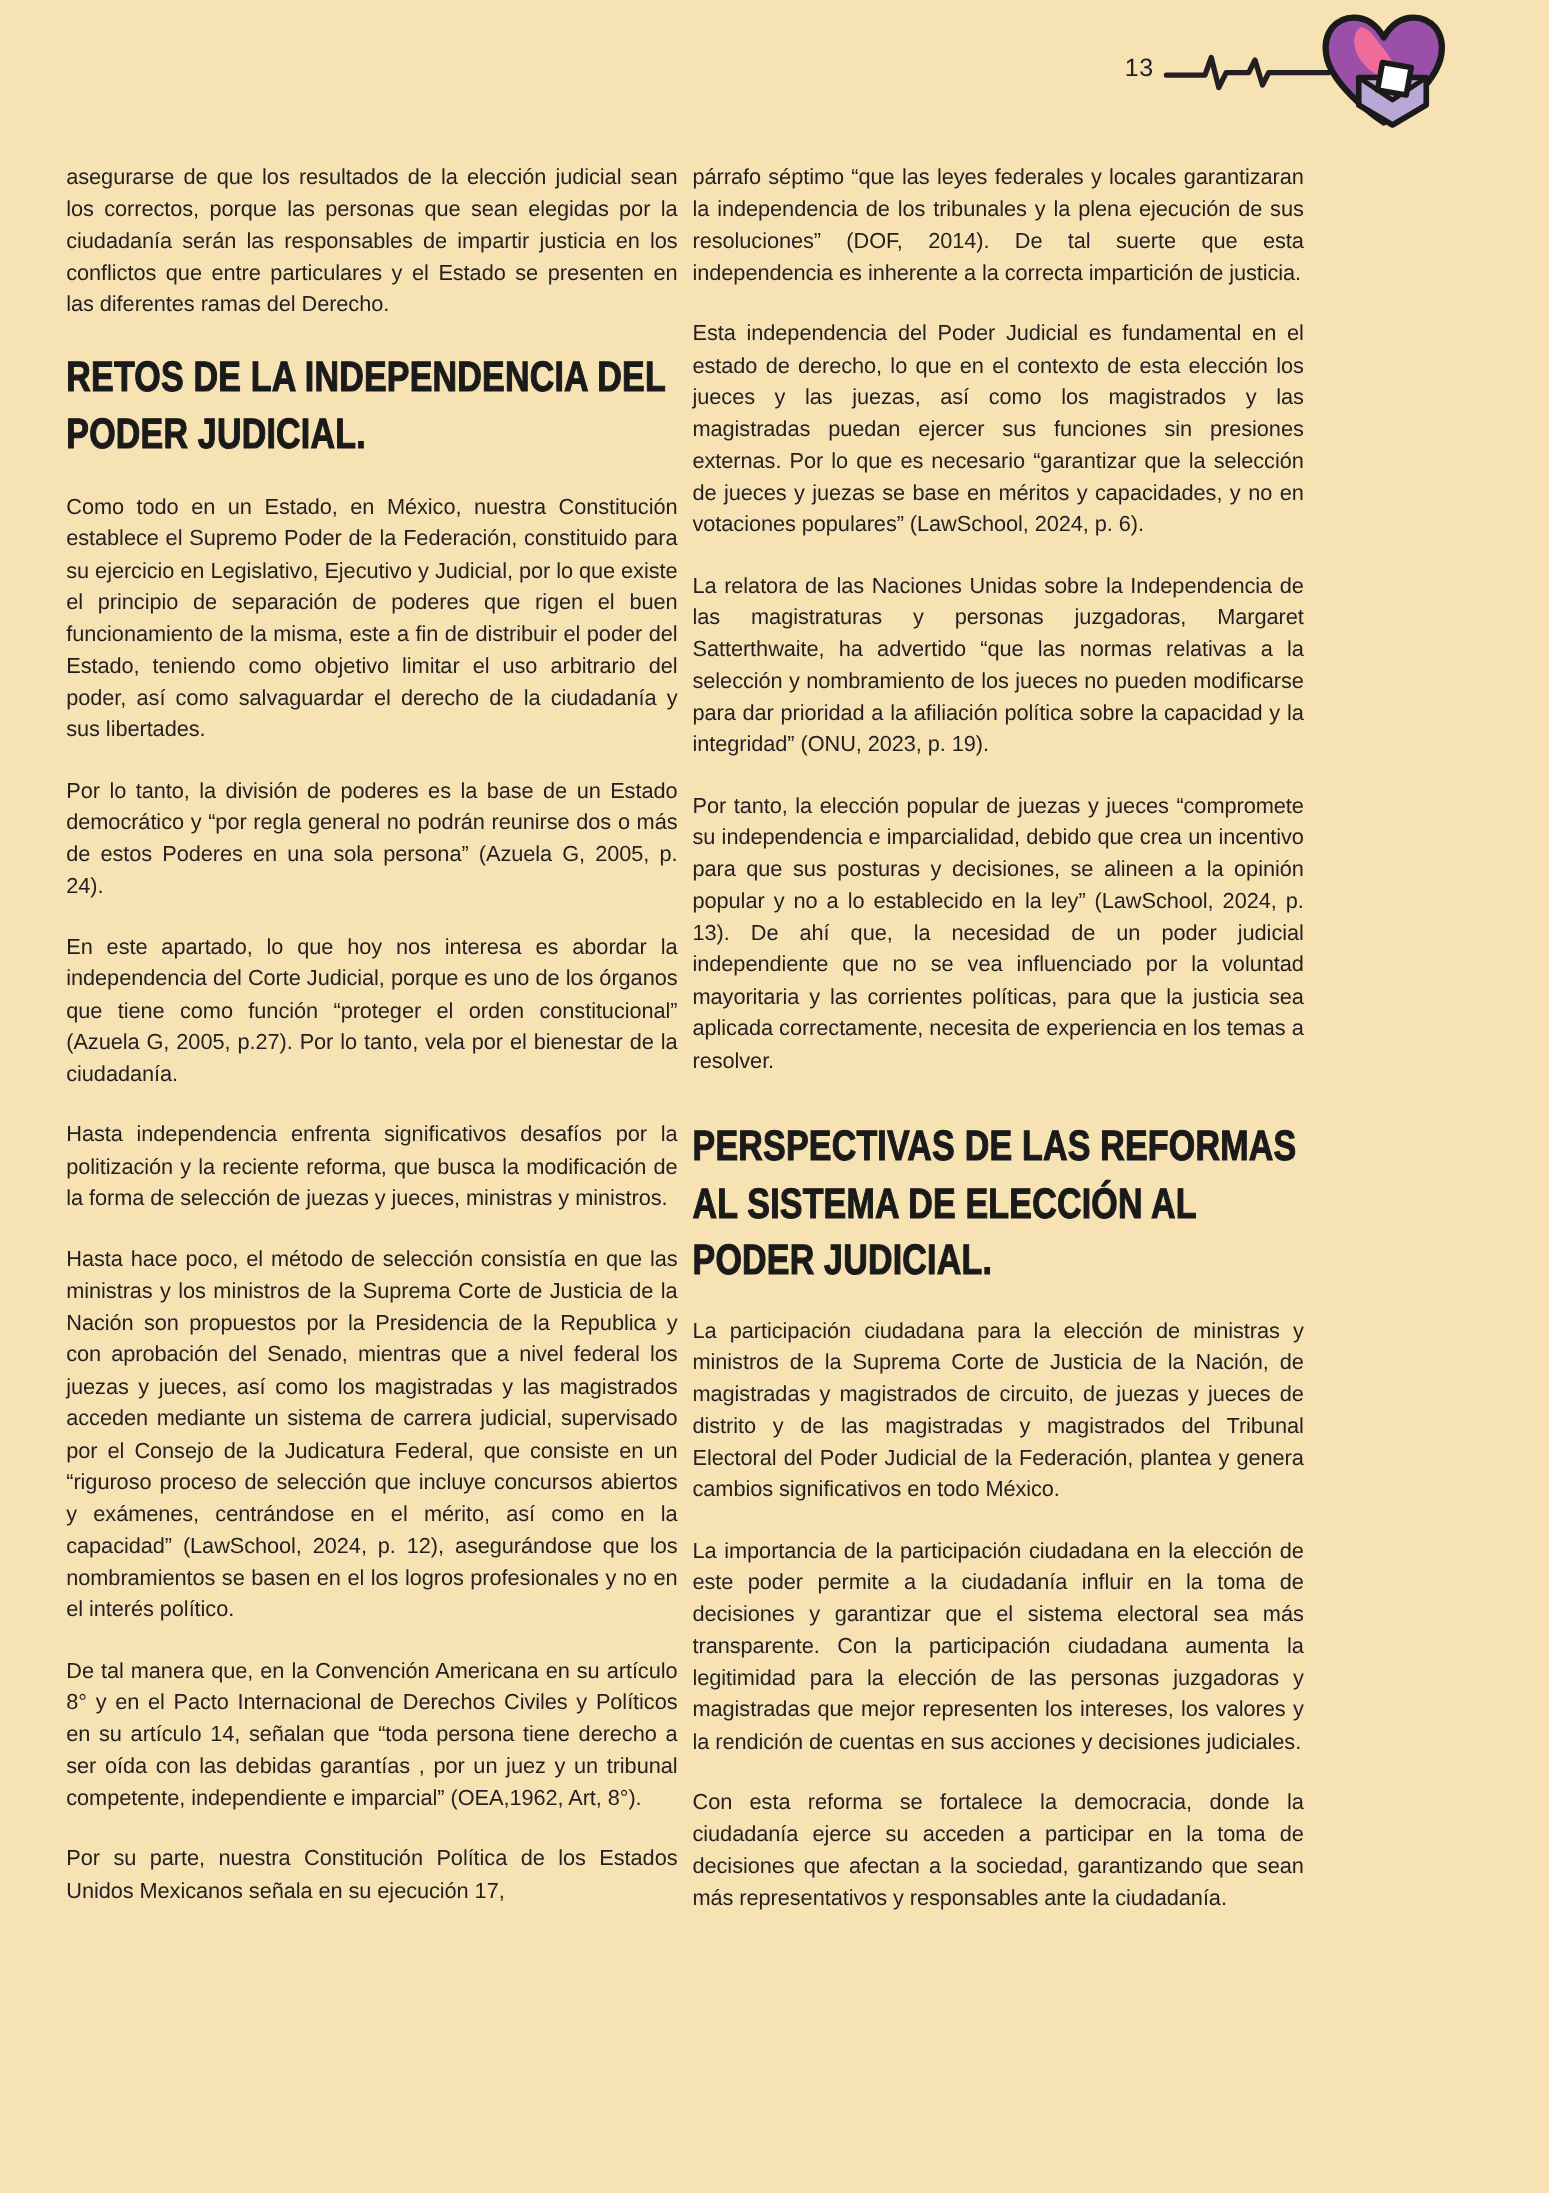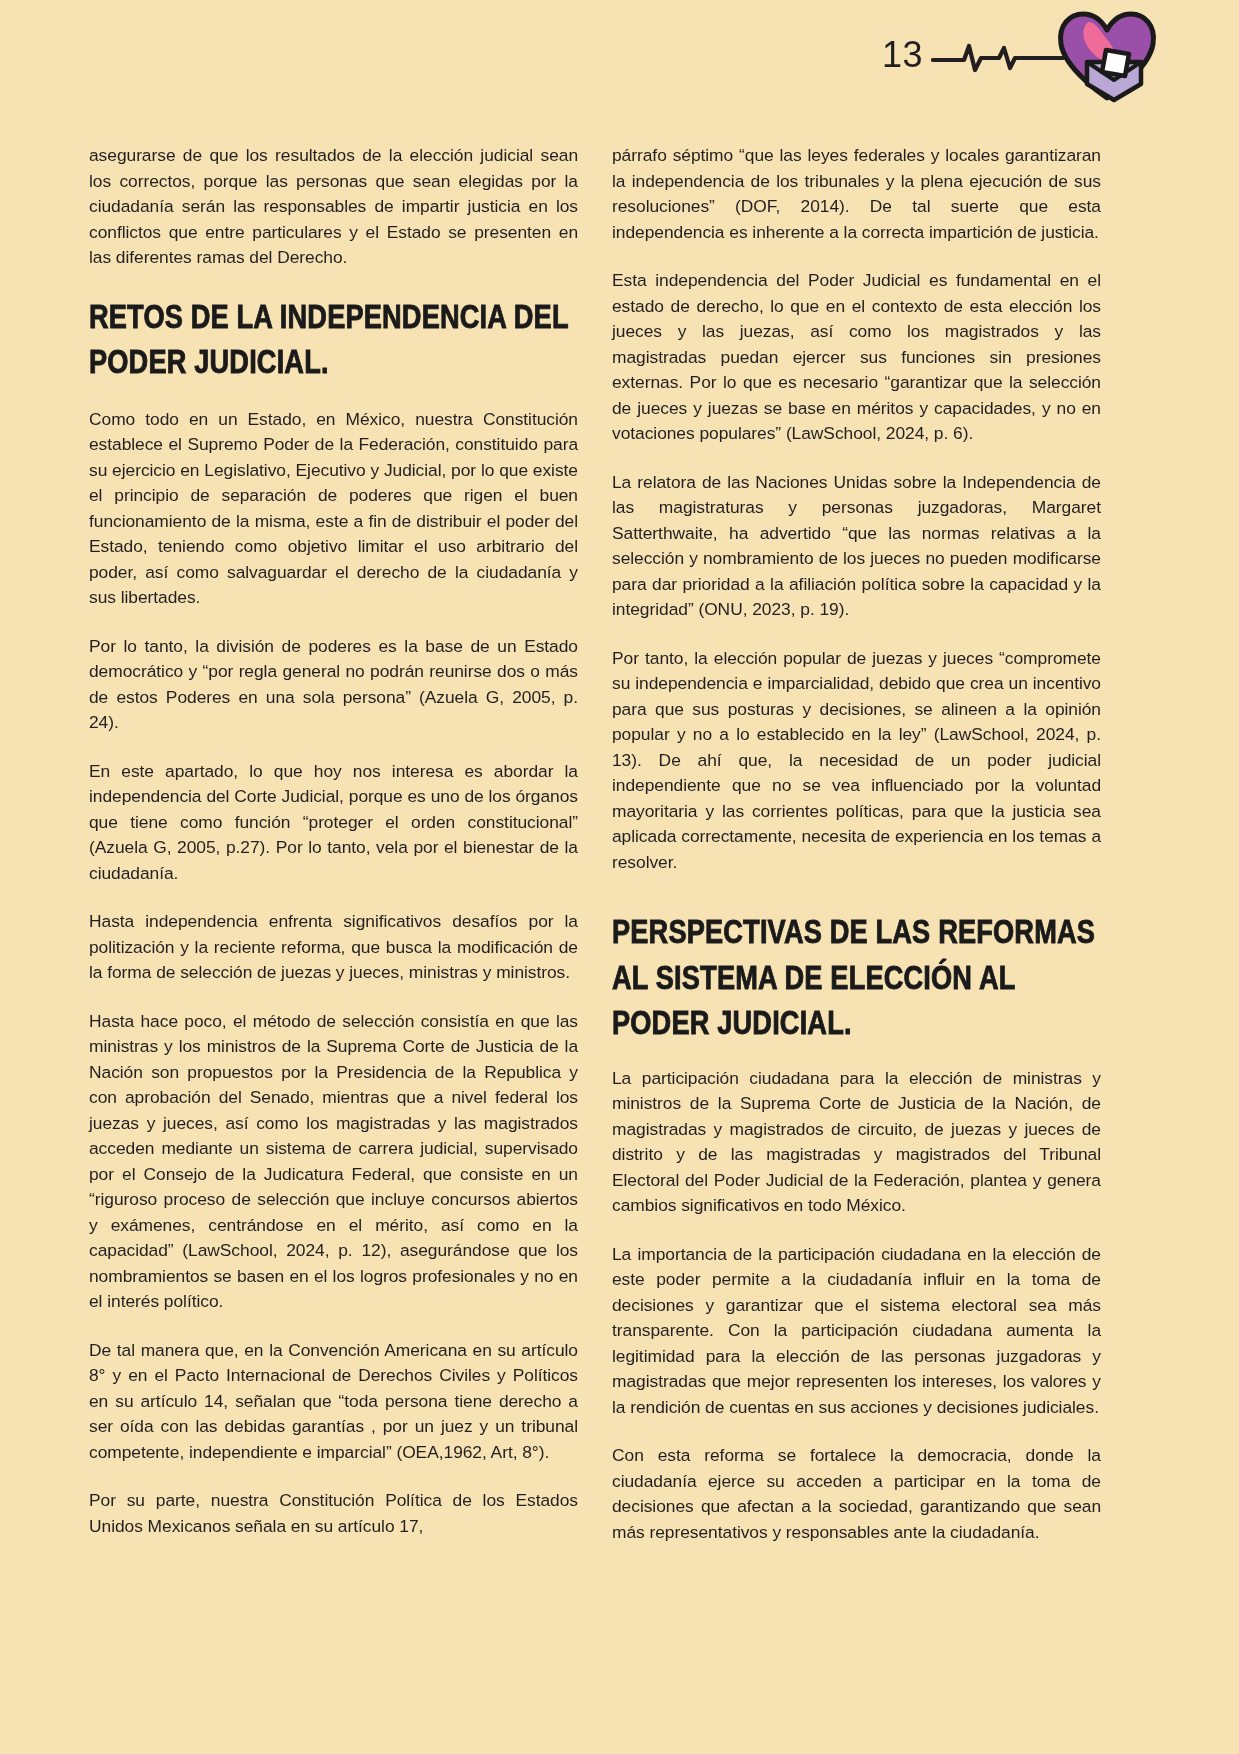--- a/index.html
+++ b/index.html
@@ -35,45 +35,43 @@
     padding-right: 78px;
     box-sizing: border-box;
   }
   .folio-group {
     display: flex;
     align-items: center;
     gap: 0px;
   }
   .folio-number {
     font-family: "Liberation Sans", sans-serif;
-    font-size: 36px;
+    font-size: 20px;
     font-weight: 400;
     letter-spacing: 0.5px;
     color: #231f20;
     line-height: 1;
     padding-bottom: 2px;
   }
   .ecg-svg {
     display: block;
     margin-left: 8px;
     margin-right: -14px;
   }
   .heart-svg {
     display: block;
   }
 
   
   .columns {
     position: absolute;
-    top: 143px;
+    top: 129px;
     left: 53px;
     width: 1135px;
     display: flex;
-    gap: 22px;
-    margin-left: 36px;
   }
   .col {
     width: 489px;
     flex: 0 0 489px;
   }
   .col-right {
     margin-left: 12px;
   }
 
   p.body {
@@ -147,21 +145,21 @@
       <p class="body">asegurarse de que los resultados de la elección judicial sean los correctos, porque las personas que sean elegidas por la ciudadanía serán las responsables de impartir justicia en los conflictos que entre particulares y el Estado se presenten en las diferentes ramas del Derecho.</p>
 
       <h2 class="section-title">RETOS DE LA INDEPENDENCIA DEL PODER JUDICIAL.</h2>
 
       <p class="body">Como todo en un Estado, en México, nuestra Constitución establece el Supremo Poder de la Federación, constituido para su ejercicio en Legislativo, Ejecutivo y Judicial, por lo que existe el principio de separación de poderes que rigen el buen funcionamiento de la misma, este a fin de distribuir el poder del Estado, teniendo como objetivo limitar el uso arbitrario del poder, así como salvaguardar el derecho de la ciudadanía y sus libertades.</p>
       <p class="body">Por lo tanto, la división de poderes es la base de un Estado democrático y “por regla general no podrán reunirse dos o más de estos Poderes en una sola persona” (Azuela G, 2005, p. 24).</p>
       <p class="body">En este apartado, lo que hoy nos interesa es abordar la independencia del Corte Judicial, porque es uno de los órganos que tiene como función “proteger el orden constitucional” (Azuela G, 2005, p.27). Por lo tanto, vela por el bienestar de la ciudadanía.</p>
       <p class="body">Hasta independencia enfrenta significativos desafíos por la politización y la reciente reforma, que busca la modificación de la forma de selección de juezas y jueces, ministras y ministros.</p>
       <p class="body">Hasta hace poco, el método de selección consistía en que las ministras y los ministros de la Suprema Corte de Justicia de la Nación son propuestos por la Presidencia de la Republica y con aprobación del Senado, mientras que a nivel federal los juezas y jueces, así como los magistradas y las magistrados acceden mediante un sistema de carrera judicial, supervisado por el Consejo de la Judicatura Federal, que consiste en un “riguroso proceso de selección que incluye concursos abiertos y exámenes, centrándose en el mérito, así como en la capacidad” (LawSchool, 2024, p. 12), asegurándose que los nombramientos se basen en el los logros profesionales y no en el interés político.</p>
       <p class="body">De tal manera que, en la Convención Americana en su artículo 8° y en el Pacto Internacional de Derechos Civiles y Políticos en su artículo 14, señalan que “toda persona tiene derecho a ser oída con las debidas garantías , por un juez y un tribunal competente, independiente e imparcial” (OEA,1962, Art, 8°).</p>
-      <p class="body tight">Por su parte, nuestra Constitución Política de los Estados Unidos Mexicanos señala en su artículo 17,</p>
+      <p class="body tight">Por su parte, nuestra Constitución Política de los Estados Unidos Mexicanos señala en su ejecución 17,</p>
     </div>
 
     <div class="col col-right">
       <p class="body">párrafo séptimo “que las leyes federales y locales garantizaran la independencia de los tribunales y la plena ejecución de sus resoluciones” (DOF, 2014). De tal suerte que esta independencia es inherente a la correcta impartición de justicia.</p>
       <p class="body">Esta independencia del Poder Judicial es fundamental en el estado de derecho, lo que en el contexto de esta elección los jueces y las juezas, así como los magistrados y las magistradas puedan ejercer sus funciones sin presiones externas. Por lo que es necesario “garantizar que la selección de jueces y juezas se base en méritos y capacidades, y no en votaciones populares” (LawSchool, 2024, p. 6).</p>
       <p class="body">La relatora de las Naciones Unidas sobre la Independencia de las magistraturas y personas juzgadoras, Margaret Satterthwaite, ha advertido “que las normas relativas a la selección y nombramiento de los jueces no pueden modificarse para dar prioridad a la afiliación política sobre la capacidad y la integridad” (ONU, 2023, p. 19).</p>
       <p class="body">Por tanto, la elección popular de juezas y jueces “compromete su independencia e imparcialidad, debido que crea un incentivo para que sus posturas y decisiones, se alineen a la opinión popular y no a lo establecido en la ley” (LawSchool, 2024, p. 13). De ahí que, la necesidad de un poder judicial independiente que no se vea influenciado por la voluntad mayoritaria y las corrientes políticas, para que la justicia sea aplicada correctamente, necesita de experiencia en los temas a resolver.</p>
 
       <h2 class="section-title right-heading">PERSPECTIVAS DE LAS REFORMAS AL SISTEMA DE ELECCIÓN AL PODER JUDICIAL.</h2>
 

